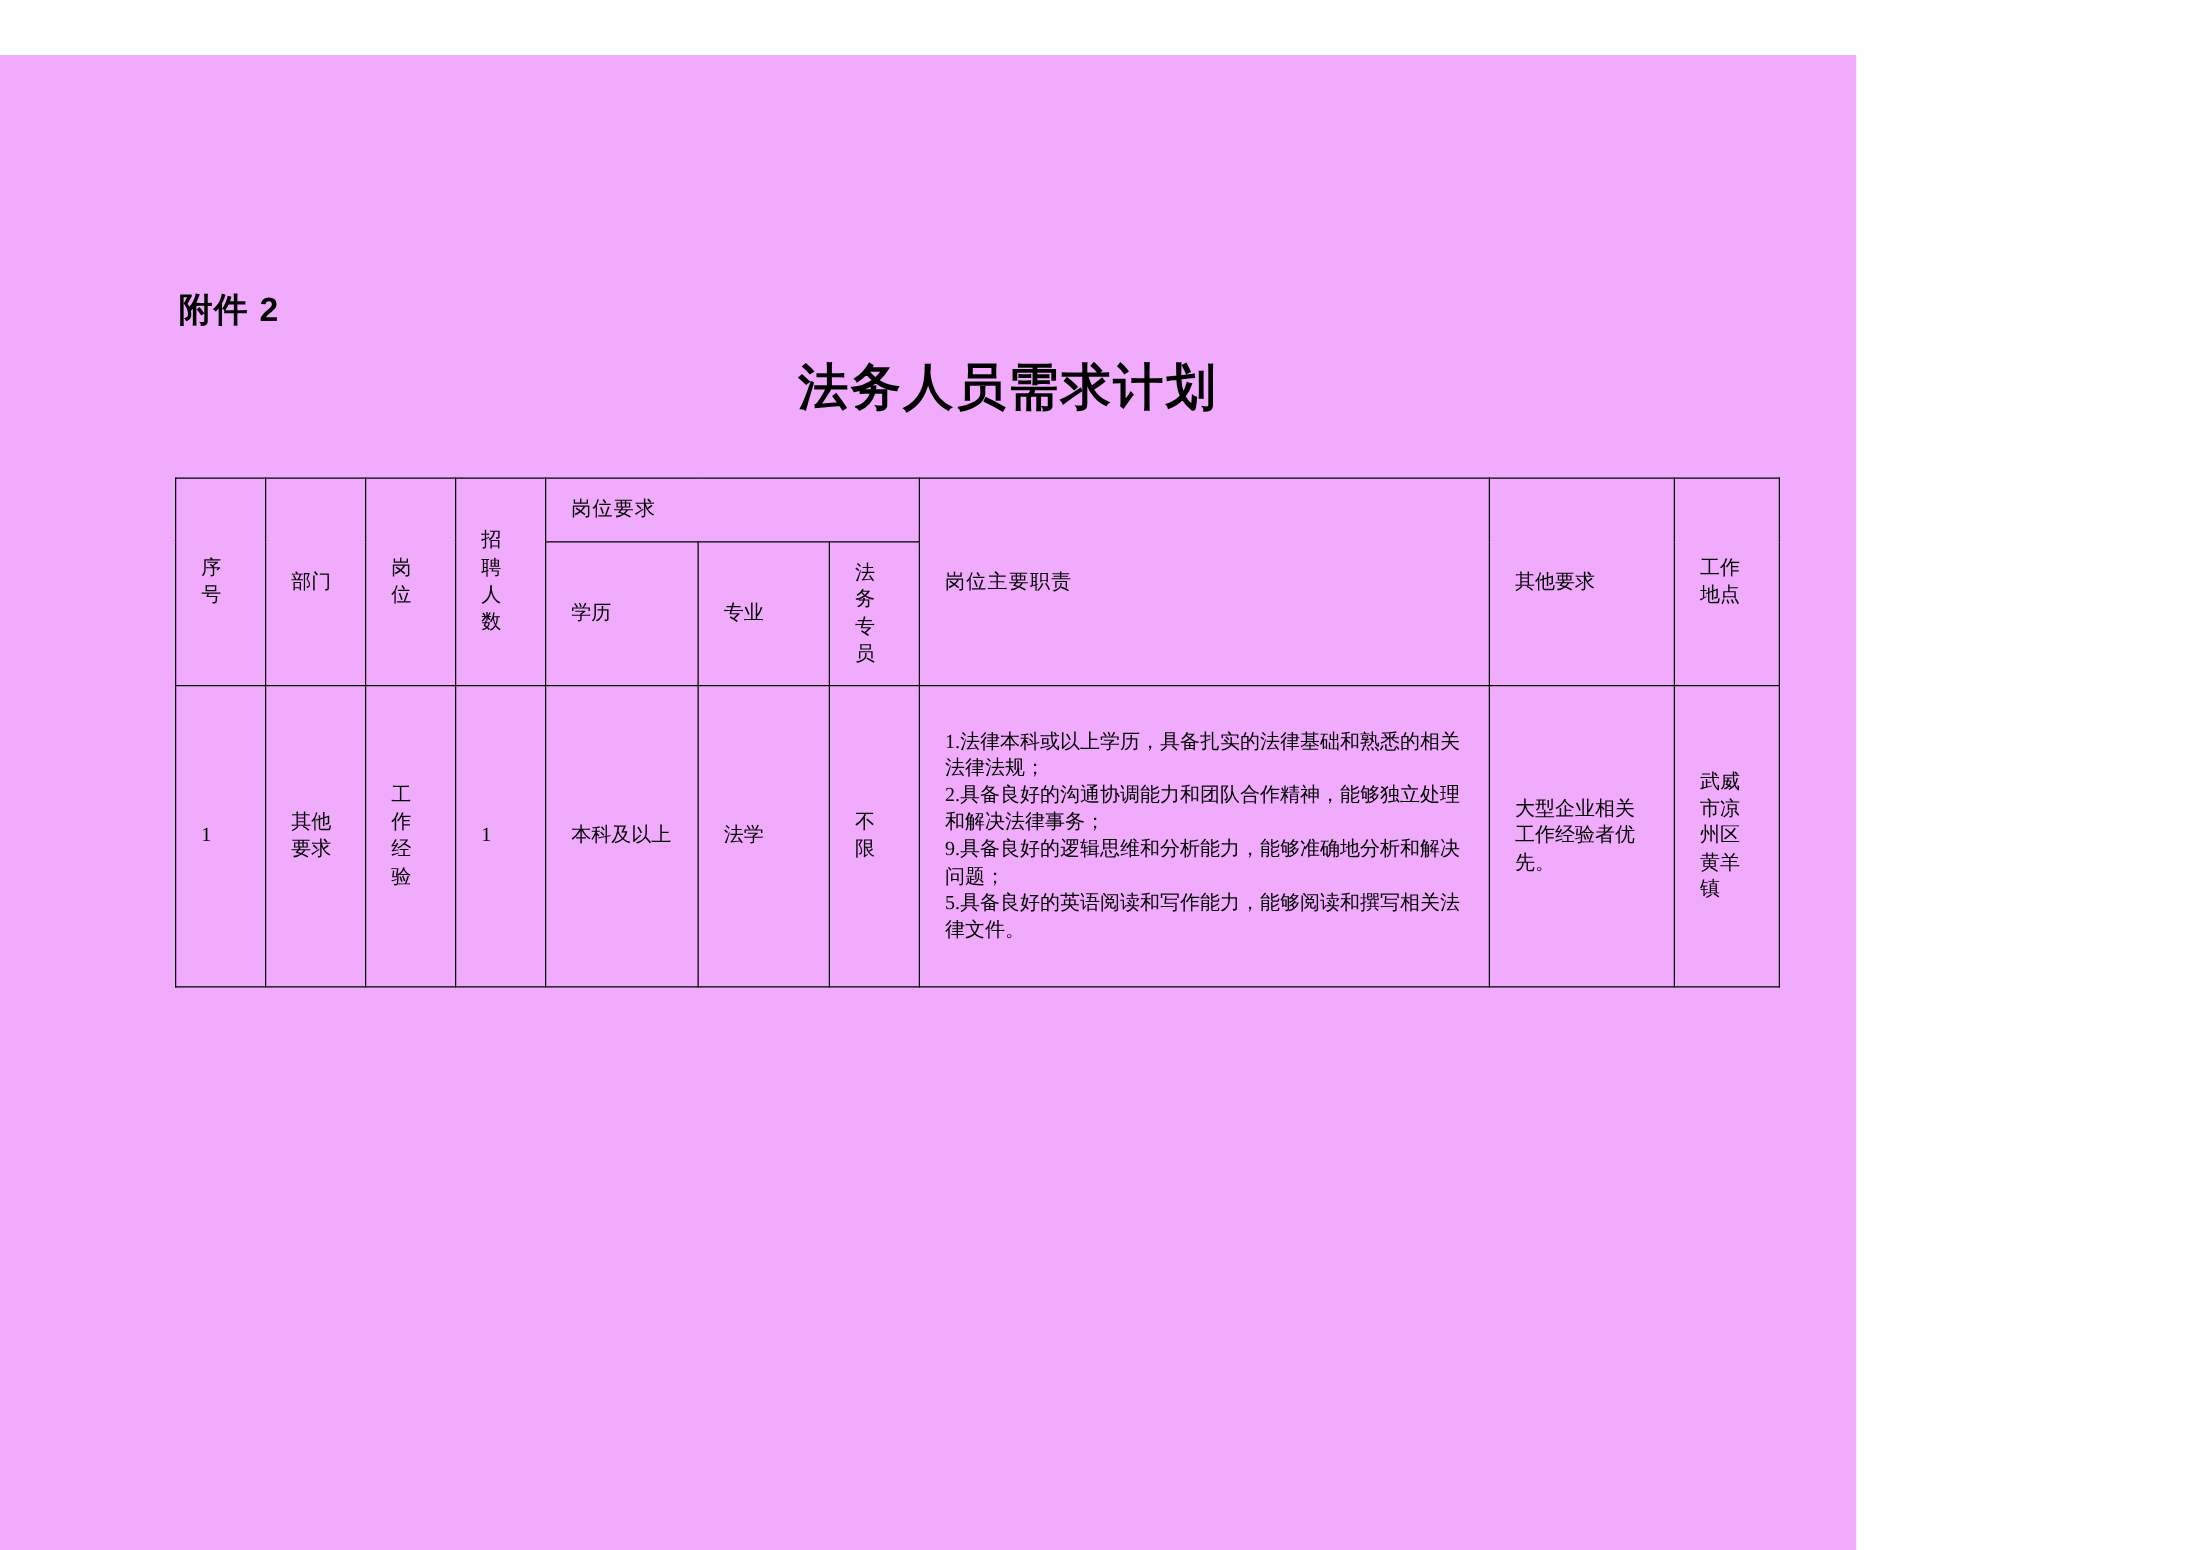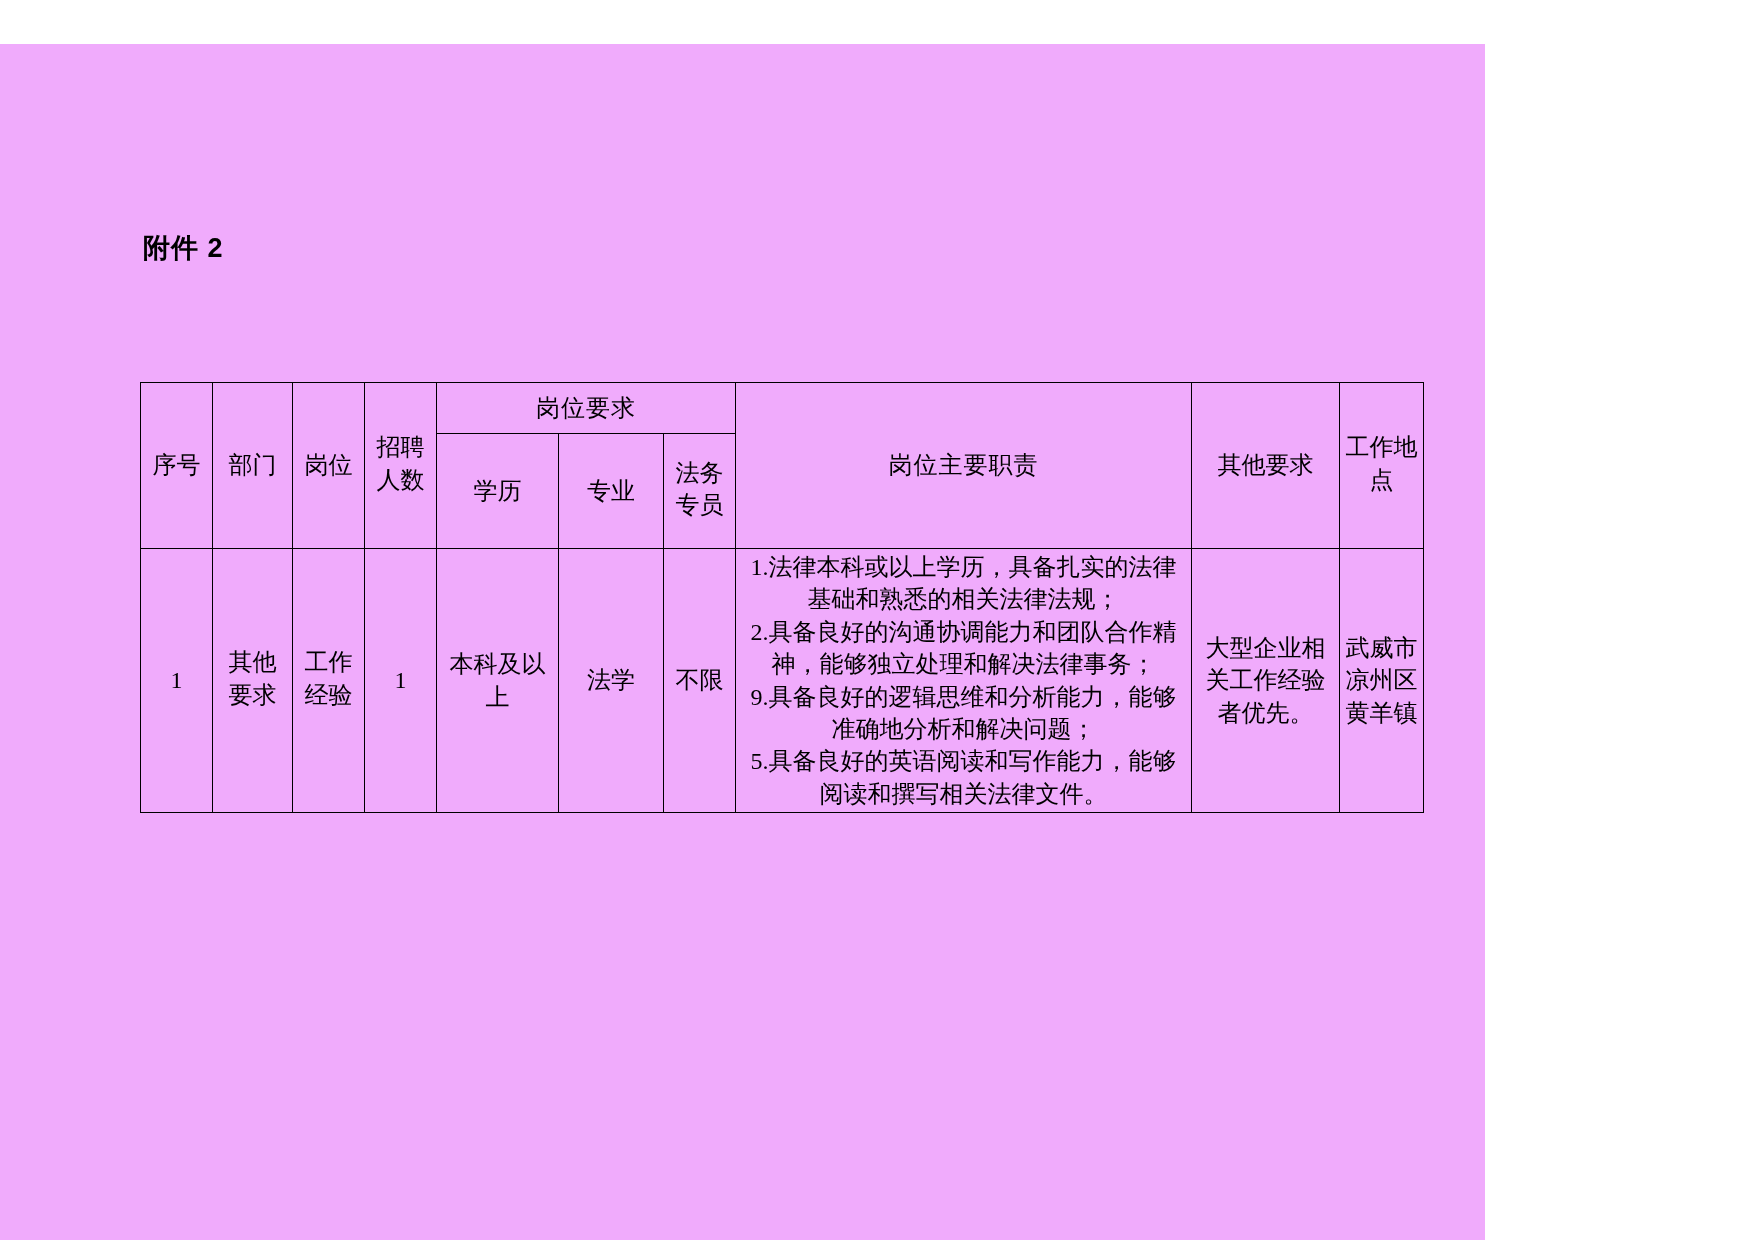--- a/index.html
+++ b/index.html
@@ -47,25 +47,25 @@
     position: absolute;
     left: 140px;
     top: 338px;
     border-collapse: collapse;
     table-layout: fixed;
     width: 1283px;
     font-size: 19px;
   }
   table.plan td, table.plan th {
     border: 1px solid #000;
-    padding: 2px 4px;
-    text-align: center;
+    padding: 2px 20px;
+    text-align: left;
     vertical-align: middle;
     font-weight: normal;
-    font-size: 24px;
+    font-size: 16px;
     line-height: 1.35;
   }
   
   col.c-no      { width: 72px; }
   col.c-dept    { width: 80px; }
   col.c-post    { width: 72px; }
   col.c-num     { width: 72px; }
   col.c-edu     { width: 122px; }
   col.c-major   { width: 105px; }
   col.c-exp     { width: 72px; }
@@ -101,33 +101,33 @@
     font-size: 19.5px;
   }
   .place-cell {
     padding: 6px 6px;
     line-height: 1.65;
     font-size: 19.5px;
   }
   .narrow-stack {
     line-height: 1.45;
     font-size: 19.5px;
-    font-family: Liberation Mono, monospace;
   }
   .hdr-row1 td { height: 46px; }
   .hdr-row2 td { height: 110px; }
   .body-row td { height: 236px; }
 </style>
 </head>
 <body>
 
 <div class="page">
 
   <div class="attachment-label">附件 2</div>
 
+  <div class="doc-title">法务人员需求计划</div>
 
   <table class="plan">
     <colgroup>
       <col class="c-no">
         <col class="c-dept">
         <col class="c-post">
         <col class="c-num">
       <col class="c-edu">
         <col class="c-major">
         <col class="c-exp">

